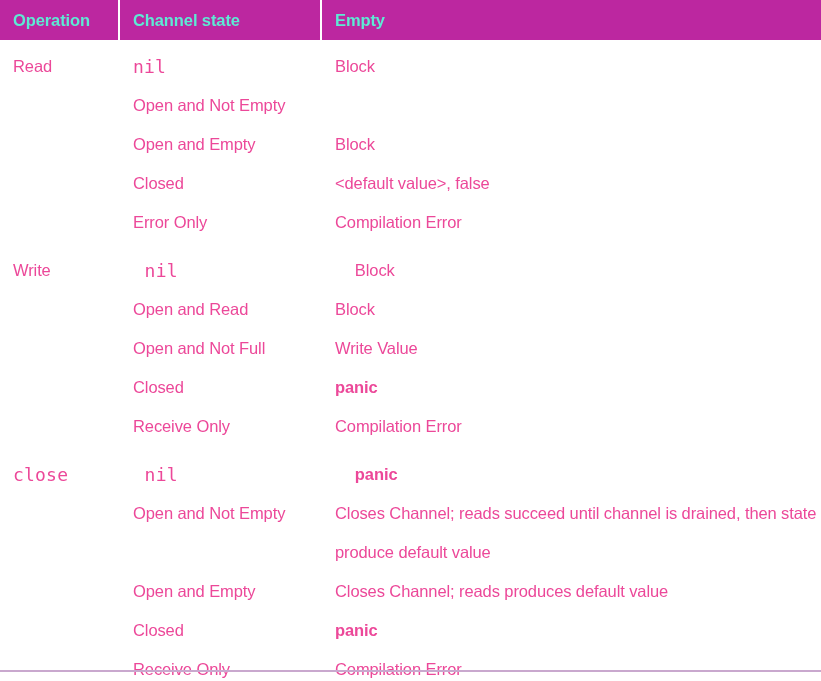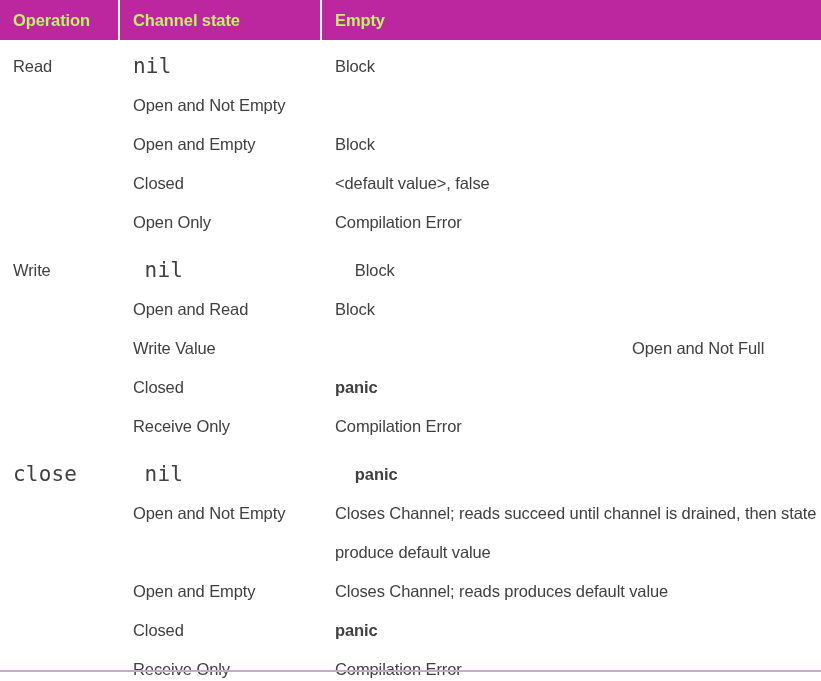--- a/index.html
+++ b/index.html
@@ -24,21 +24,21 @@
 
   
   .thead {
     height: 40px;
     background: #bc27a0;
     display: flex;
     align-items: center;
     position: relative;
   }
   .th {
-    color: #bef264;
+    color: #5eead4;
     font-weight: bold;
     font-size: 16.5px;
     letter-spacing: -0.1px;
     padding-left: 13px;
     box-sizing: border-box;
     height: 40px;
     line-height: 40px;
     white-space: nowrap;
     overflow: hidden;
   }
@@ -66,33 +66,33 @@
     gap: 16px;
   }
   .trow.first-group {
     margin-top: 7px;
   }
   .td {
     box-sizing: border-box;
     padding-left: 13px;
     font-size: 16.5px;
     line-height: 39px;
-    color: #404040;
+    color: #ec4899;
     letter-spacing: -0.1px;
     white-space: nowrap;
   }
   .td.c-result {
     white-space: normal;
     padding-right: 2px;
   }
 
   
   .mono {
     font-family: "DejaVu Sans Mono", "Liberation Mono", monospace;
-    font-size: 21px;
+    font-size: 18px;
     letter-spacing: 0.2px;
   }
   .bold {
     font-weight: bold;
   }
 
   
   .bottom-rule {
     position: absolute;
     left: 0;
@@ -128,37 +128,37 @@
         <div class="td c-state">Open and Empty</div>
         <div class="td c-result">Block</div>
       </div>
       <div class="trow">
         <div class="td c-op"></div>
         <div class="td c-state">Closed</div>
         <div class="td c-result">&lt;default value&gt;, false</div>
       </div>
       <div class="trow">
         <div class="td c-op"></div>
-        <div class="td c-state">Open Only</div>
+        <div class="td c-state">Error Only</div>
         <div class="td c-result">Compilation Error</div>
       </div>
       <div class="trow group-start">
         <div class="td c-op">Write</div>
         <div class="td c-state mono">nil</div>
         <div class="td c-result">Block</div>
       </div>
       <div class="trow">
         <div class="td c-op"></div>
         <div class="td c-state">Open and Read</div>
         <div class="td c-result">Block</div>
       </div>
       <div class="trow">
         <div class="td c-op"></div>
+        <div class="td c-state">Open and Not Full</div>
         <div class="td c-result">Write Value</div>
-        <div class="td c-state">Open and Not Full</div>
       </div>
       <div class="trow">
         <div class="td c-op"></div>
         <div class="td c-state">Closed</div>
         <div class="td c-result bold">panic</div>
       </div>
       <div class="trow">
         <div class="td c-op"></div>
         <div class="td c-state">Receive Only</div>
         <div class="td c-result">Compilation Error</div>

